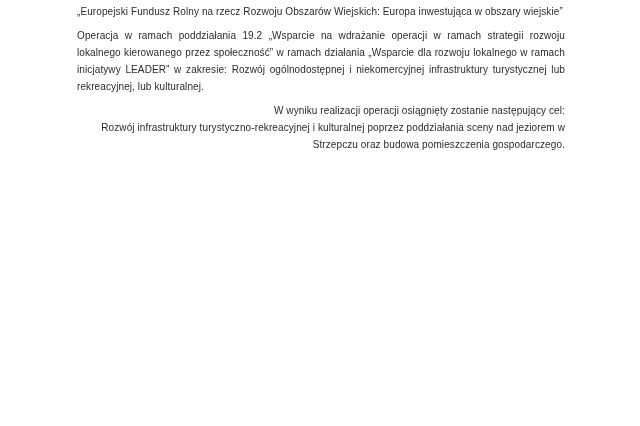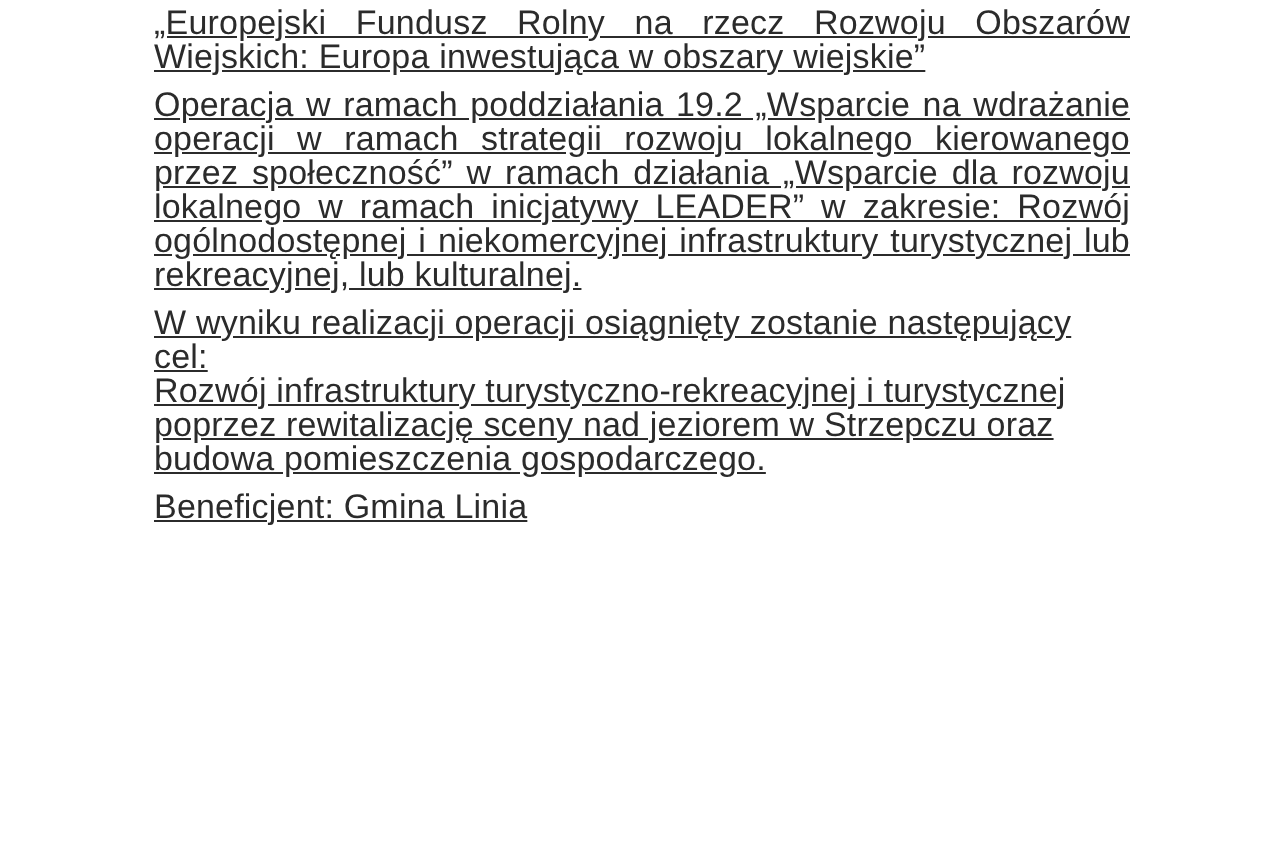--- a/index.html
+++ b/index.html
@@ -15,54 +15,52 @@
   }
   .page {
     box-sizing: border-box;
     width: 640px;
     height: 426px;
     background: #ffffff;
     padding: 3px 75px 0 77px;
     color: #2b2b2b;
   }
   .doc-text {
-    font-size: 17px;
+    font-size: 10px;
     line-height: 17px;
     letter-spacing: 0.1px;
-    text-decoration: underline;
   }
   p.para {
     margin: 0 0 7px 0;
   }
   p.justified {
     text-align: justify;
     text-justify: inter-word;
   }
   p.left {
-    text-align: left;
+    text-align: right;
   }
   .line {
     display: block;
   }
   .prewrap {
     white-space: pre-wrap;
   }
 </style>
 </head>
 <body>
 
 <div class="page">
   <div class="doc-text">
 
     <p class="para justified">„Europejski Fundusz Rolny na rzecz Rozwoju Obszarów Wiejskich: Europa inwestująca w obszary wiejskie”</p>
 
     <p class="para justified">Operacja w ramach poddziałania 19.2 „Wsparcie na wdrażanie operacji w ramach strategii rozwoju lokalnego kierowanego przez społeczność” w ramach działania „Wsparcie dla rozwoju lokalnego w ramach inicjatywy LEADER” w zakresie: Rozwój ogólnodostępnej i niekomercyjnej infrastruktury turystycznej lub rekreacyjnej, lub kulturalnej.</p>
 
     <p class="para left">
       <span class="line">W wyniku realizacji operacji osiągnięty zostanie następujący cel:</span>
-      <span class="line">Rozwój infrastruktury turystyczno-rekreacyjnej i turystycznej poprzez rewitalizację sceny nad jeziorem w Strzepczu oraz budowa pomieszczenia gospodarczego.</span>
+      <span class="line">Rozwój infrastruktury turystyczno-rekreacyjnej i kulturalnej poprzez poddziałania sceny nad jeziorem w Strzepczu oraz budowa pomieszczenia gospodarczego.</span>
     </p>
 
-    <p class="para left">Beneficjent: Gmina Linia</p>
 
 
   </div>
 </div>
 
 </body></html>

